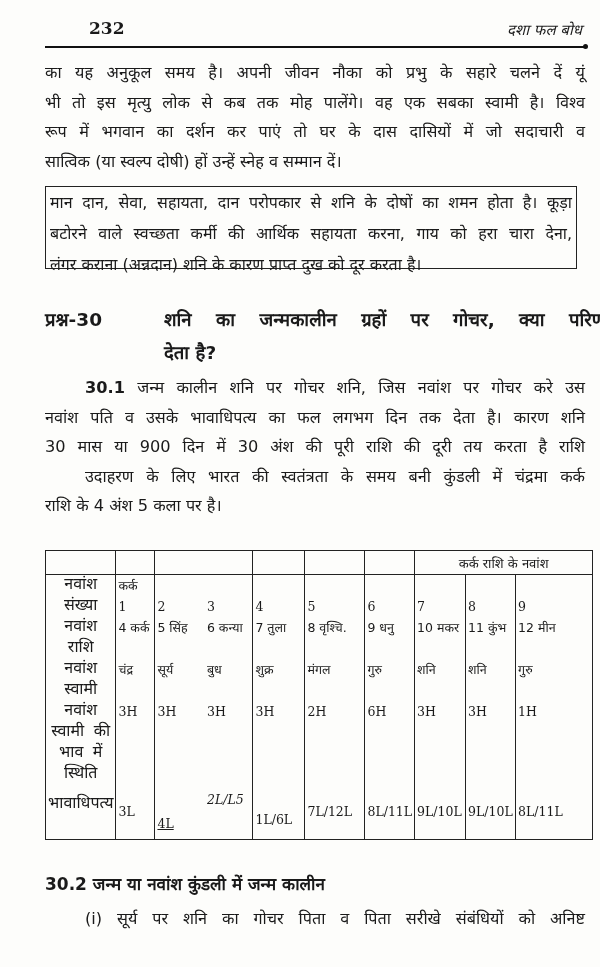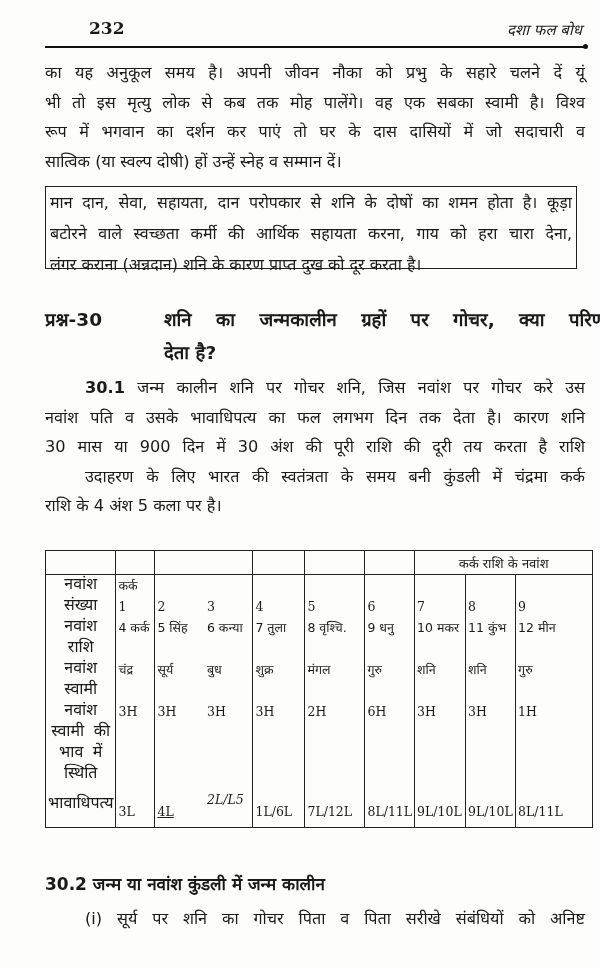--- a/index.html
+++ b/index.html
@@ -122,21 +122,21 @@
 
     <td class="noline-r">
       <div class="cell" style="height:21px"></div>
       <div class="cell">2</div>
       <div class="cell hi">5 सिंह</div>
       <div class="cell" style="height:21px"></div>
       <div class="cell hi">सूर्य</div>
       <div class="cell" style="height:21px"></div>
       <div class="cell">3H</div>
       <div class="cell" style="height:63px"></div>
-      <div class="cell" style="margin-top:12px;line-height:30px;text-decoration:underline;">4L</div>
+      <div class="cell" style="margin-top:24px;line-height:30px;text-decoration:underline;">4L</div>
     </td>
 
     <td class="noline-l">
       <div class="cell" style="height:21px"></div>
       <div class="cell">3</div>
       <div class="cell hi">6 कन्या</div>
       <div class="cell" style="height:21px"></div>
       <div class="cell hi">बुध</div>
       <div class="cell" style="height:21px"></div>
       <div class="cell">3H</div>
@@ -146,21 +146,21 @@
 
     <td>
       <div class="cell" style="height:21px"></div>
       <div class="cell">4</div>
       <div class="cell hi">7 तुला</div>
       <div class="cell" style="height:21px"></div>
       <div class="cell hi">शुक्र</div>
       <div class="cell" style="height:21px"></div>
       <div class="cell">3H</div>
       <div class="cell" style="height:63px"></div>
-      <div class="cell" style="margin-top:12px;line-height:30px;">1L/6L</div>
+      <div class="cell" style="margin-top:20px;line-height:30px;">1L/6L</div>
     </td>
 
     <td>
       <div class="cell" style="height:21px"></div>
       <div class="cell">5</div>
       <div class="cell hi">8 वृश्चि.</div>
       <div class="cell" style="height:21px"></div>
       <div class="cell hi">मंगल</div>
       <div class="cell" style="height:21px"></div>
       <div class="cell">2H</div>

